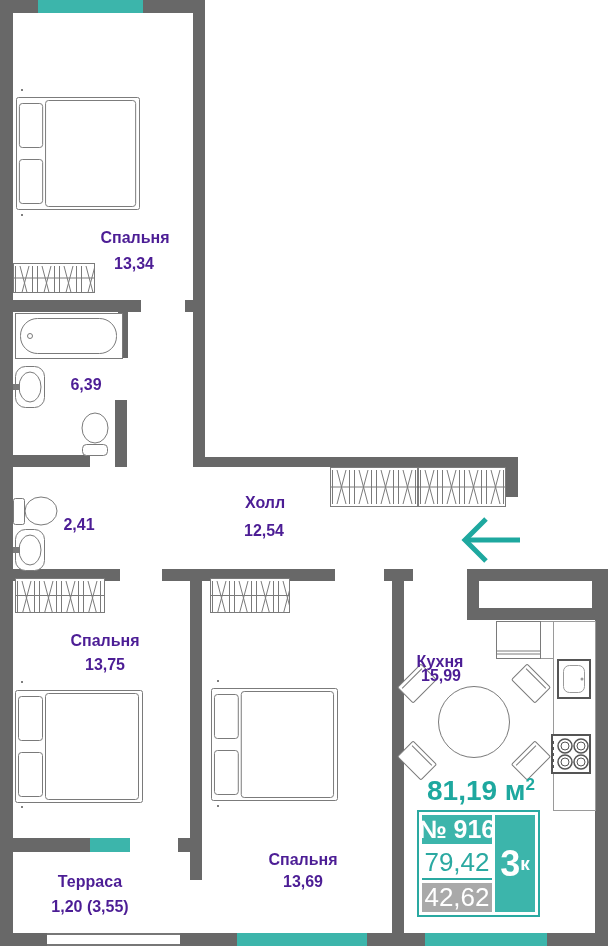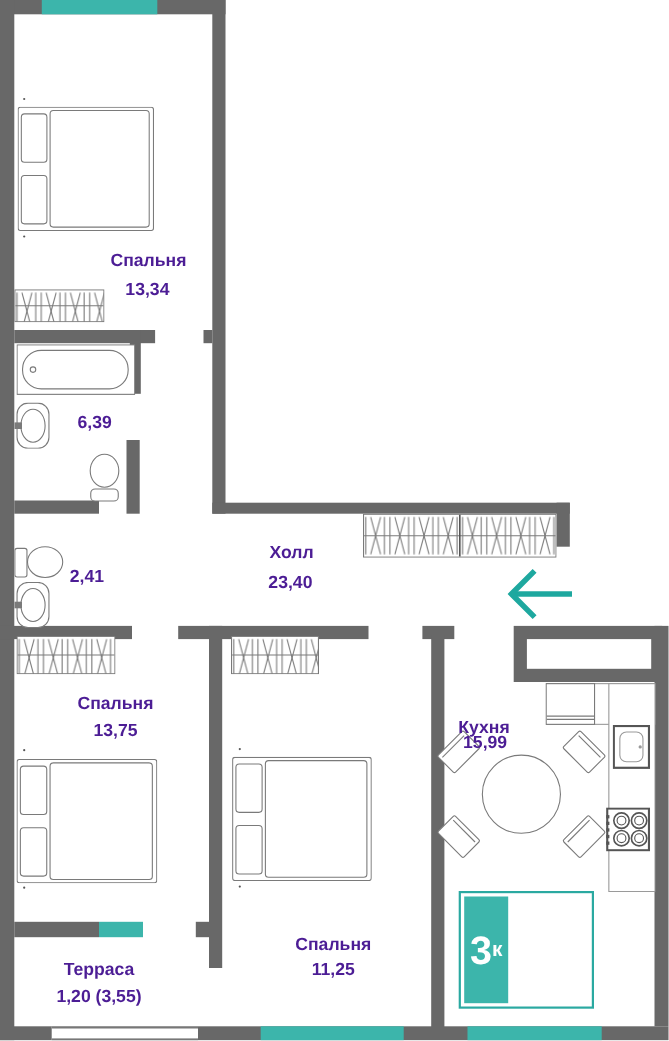--- a/index.html
+++ b/index.html
@@ -224,35 +224,43 @@
   <div class="dot" style="left:217px;top:805px"></div>
 
   <div class="label" style="left:135px;top:238px">Спальня</div>
   <div class="label" style="left:134px;top:264px">13,34</div>
 
   <div class="label" style="left:86px;top:385px">6,39</div>
 
   <div class="label" style="left:79px;top:525px">2,41</div>
 
   <div class="label" style="left:265px;top:503px">Холл</div>
-  <div class="label" style="left:264px;top:531px">23,40</div>
+  <div class="label" style="left:264px;top:531px">12,54</div>
 
   <div class="label" style="left:105px;top:641px">Спальня</div>
   <div class="label" style="left:105px;top:665px">13,75</div>
 
   <div class="label" style="left:303px;top:860px">Спальня</div>
-  <div class="label" style="left:303px;top:882px">11,25</div>
+  <div class="label" style="left:303px;top:882px">13,69</div>
 
   <div class="label" style="left:440px;top:662px">Кухня</div>
   <div class="label" style="left:441px;top:676px">15,99</div>
 
   <div class="label" style="left:90px;top:882px">Терраса</div>
   <div class="label" style="left:90px;top:907px">1,20 (3,55)</div>
 
+  <div class="total-area" style="left:481px;top:791px">
+    <span>81,19 м</span><sup>2</sup>
+  </div>
 
   <div class="unit-card">
+    <div class="col-left">
+      <div class="num-box">№ 916</div>
+      <div class="area1-box">79,42</div>
+      <div class="area2-box">42,62</div>
+    </div>
     <div class="col-right">
       <span class="rooms">3</span>
         <sup>к</sup>
     </div>
   </div>
 
 </div>
 
 </body></html>

